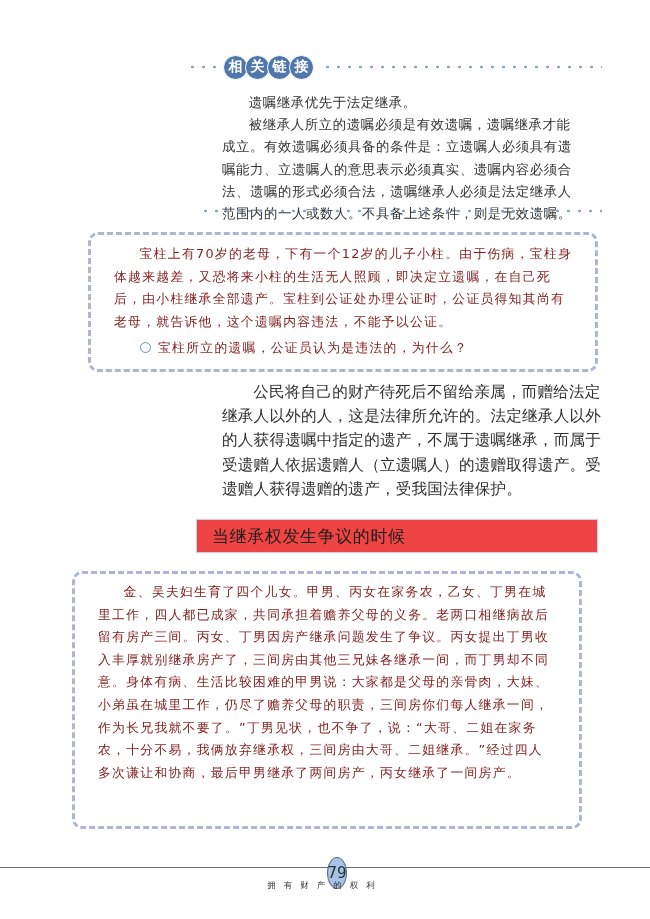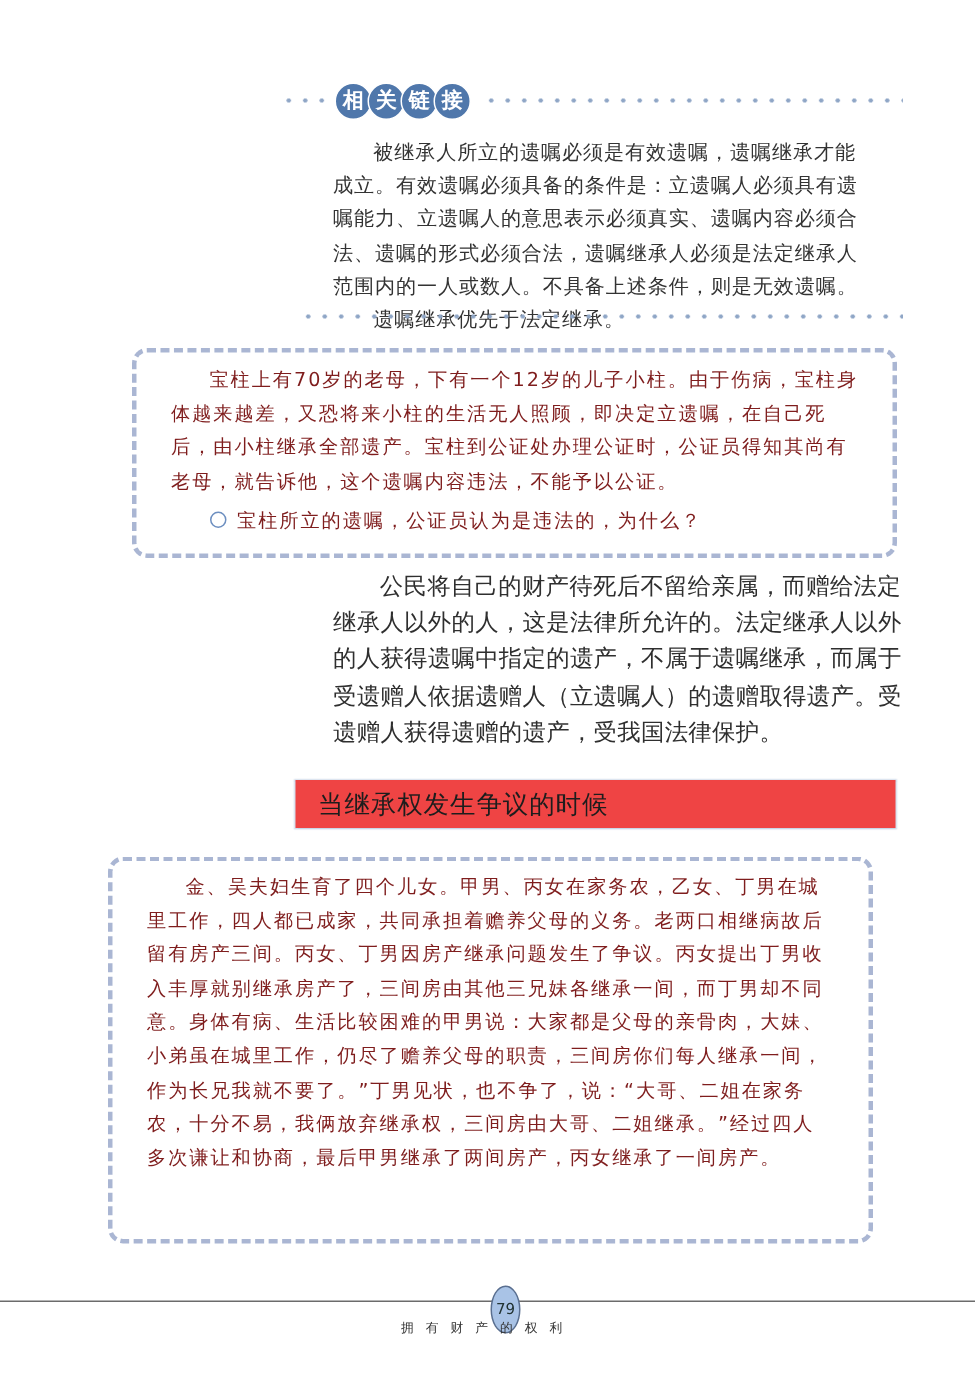--- a/index.html
+++ b/index.html
@@ -42,42 +42,42 @@
   
   .section-heading { position: absolute; left: 197px; top: 520px; width: 400px; height: 32px;
                      background: #ef4444; box-shadow: 0 0 1px 1px #c9d5e7;
                      display: flex; align-items: center; box-sizing: border-box; padding-left: 15px; }
   .section-heading span { font-family: "DejaVu Sans", sans-serif; font-size: 17px; color: #1d1d1d; letter-spacing: 0.6px; }
 
   
   .footer-line { position: absolute; left: 0; width: 650px; top: 867px; height: 1px; background: #6b6b6b; }
   .page-num { position: absolute; left: 327px; top: 857px; width: 20px; height: 32px; border-radius: 50%;
               background: #a9c3e6; border: 1px solid #5a6f90; box-sizing: border-box;
-              font-family: "DejaVu Sans", sans-serif; font-size: 10px; color: #233;
+              font-family: "DejaVu Sans", sans-serif; font-size: 15px; color: #233;
               display: flex; align-items: center; justify-content: center; }
   .footer-title { position: absolute; left: 0; width: 650px; top: 880px; text-align: center;
                   font-family: "DejaVu Sans", sans-serif; font-size: 8.5px; letter-spacing: 8px; color: #333; }
 </style>
 </head>
 <body>
 
 <section>
   <div class="link-header">
     <div class="lead-dots"></div>
     <div class="badge-row">
       <span class="badge">相</span>
       <span class="badge">关</span>
       <span class="badge">链</span>
       <span class="badge">接</span>
     </div>
   </div>
   <div class="dotrow" style="left:322px; top:65px; width:280px;"></div>
   <div class="link-body">
+    <p>遗嘱继承优先于法定继承。</p>
     <p>被继承人所立的遗嘱必须是有效遗嘱，遗嘱继承才能成立。有效遗嘱必须具备的条件是：立遗嘱人必须具有遗嘱能力、立遗嘱人的意思表示必须真实、遗嘱内容必须合法、遗嘱的形式必须合法，遗嘱继承人必须是法定继承人范围内的一人或数人。不具备上述条件，则是无效遗嘱。</p>
-    <p>遗嘱继承优先于法定继承。</p>
   </div>
   <div class="dotrow" style="left:200px; top:209px; width:402px;"></div>
 </section>
 
 <section class="case-box" style="left:88px; top:232px; width:510px; height:140px;">
   <div class="case-text" style="top:8px;">
     <p>宝柱上有70岁的老母，下有一个12岁的儿子小柱。由于伤病，宝柱身体越来越差，又恐将来小柱的生活无人照顾，即决定立遗嘱，在自己死后，由小柱继承全部遗产。宝柱到公证处办理公证时，公证员得知其尚有老母，就告诉他，这个遗嘱内容违法，不能予以公证。</p>
   </div>
   <div class="question" style="top:102px; padding-left:26px;">
     <p style="text-indent:0;"><span class="circle-icon"></span><span>宝柱所立的遗嘱，公证员认为是违法的，为什么？</span></p>

